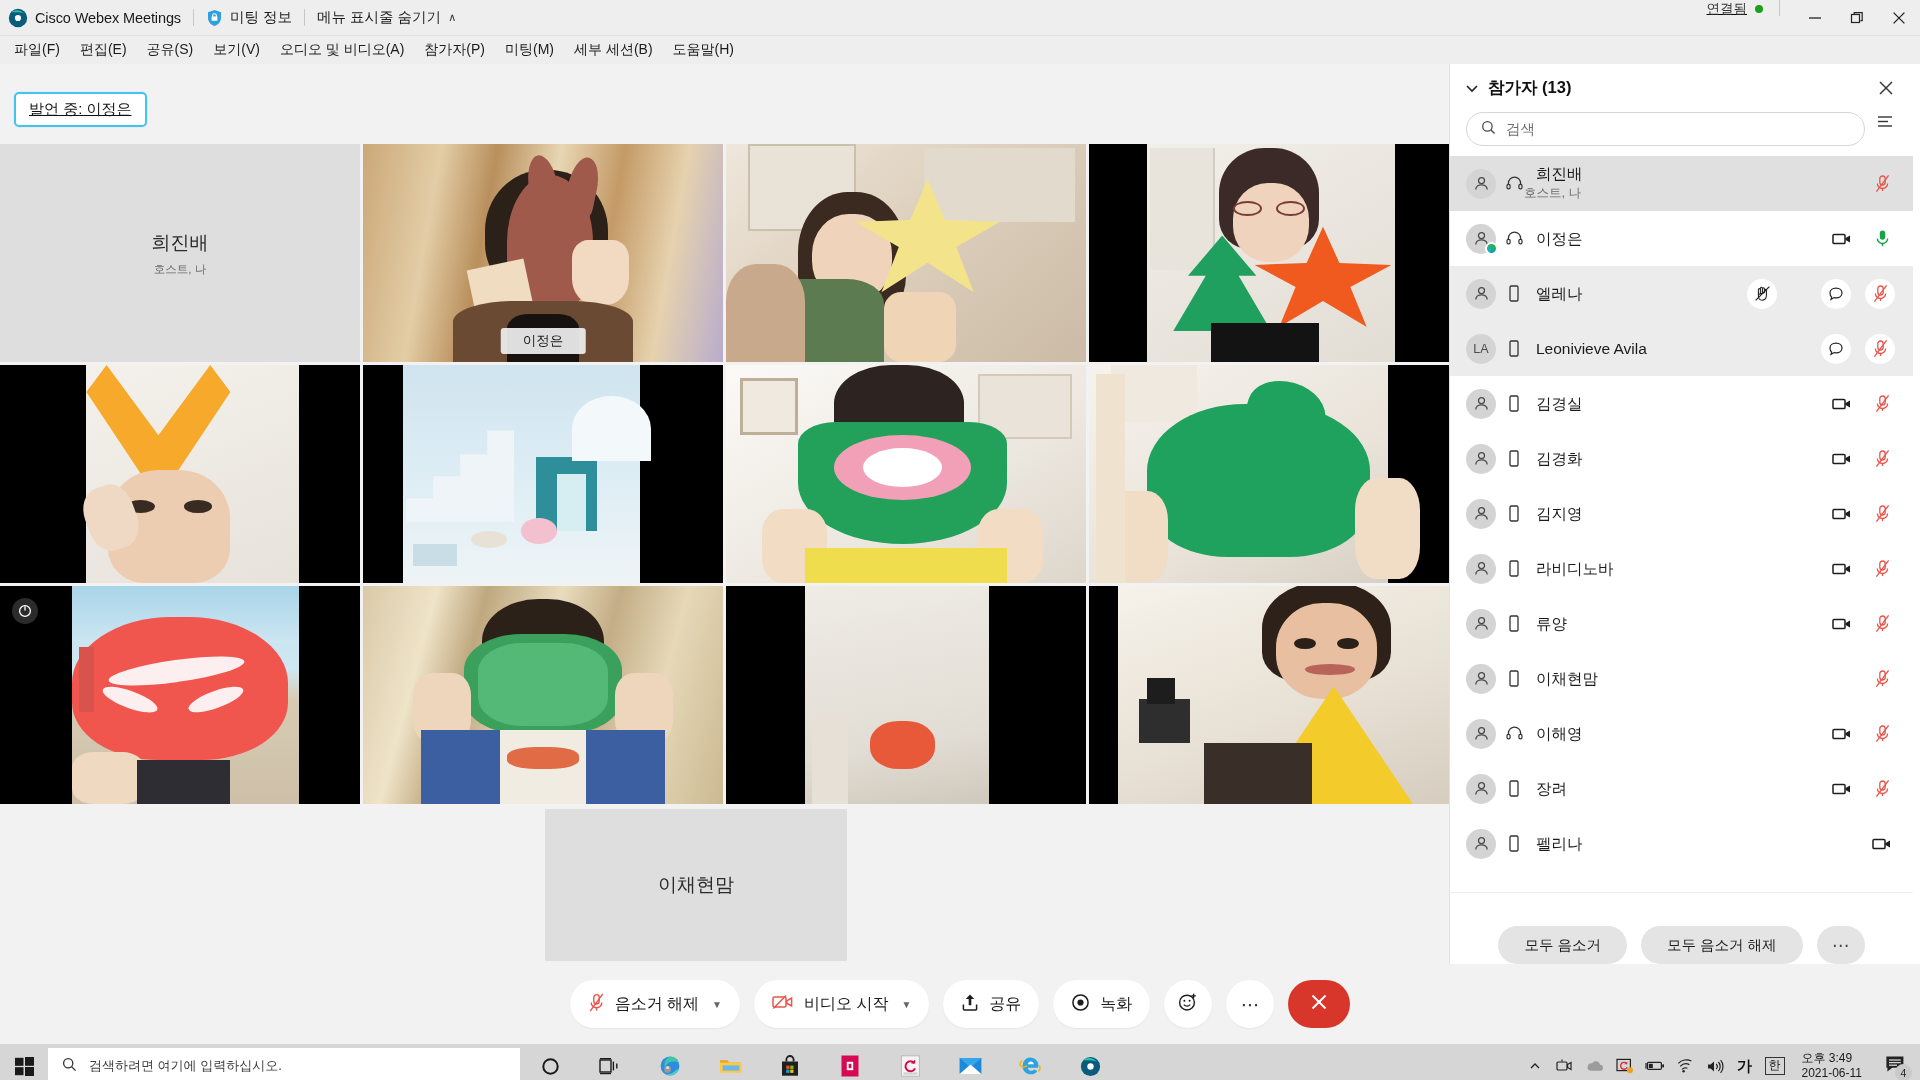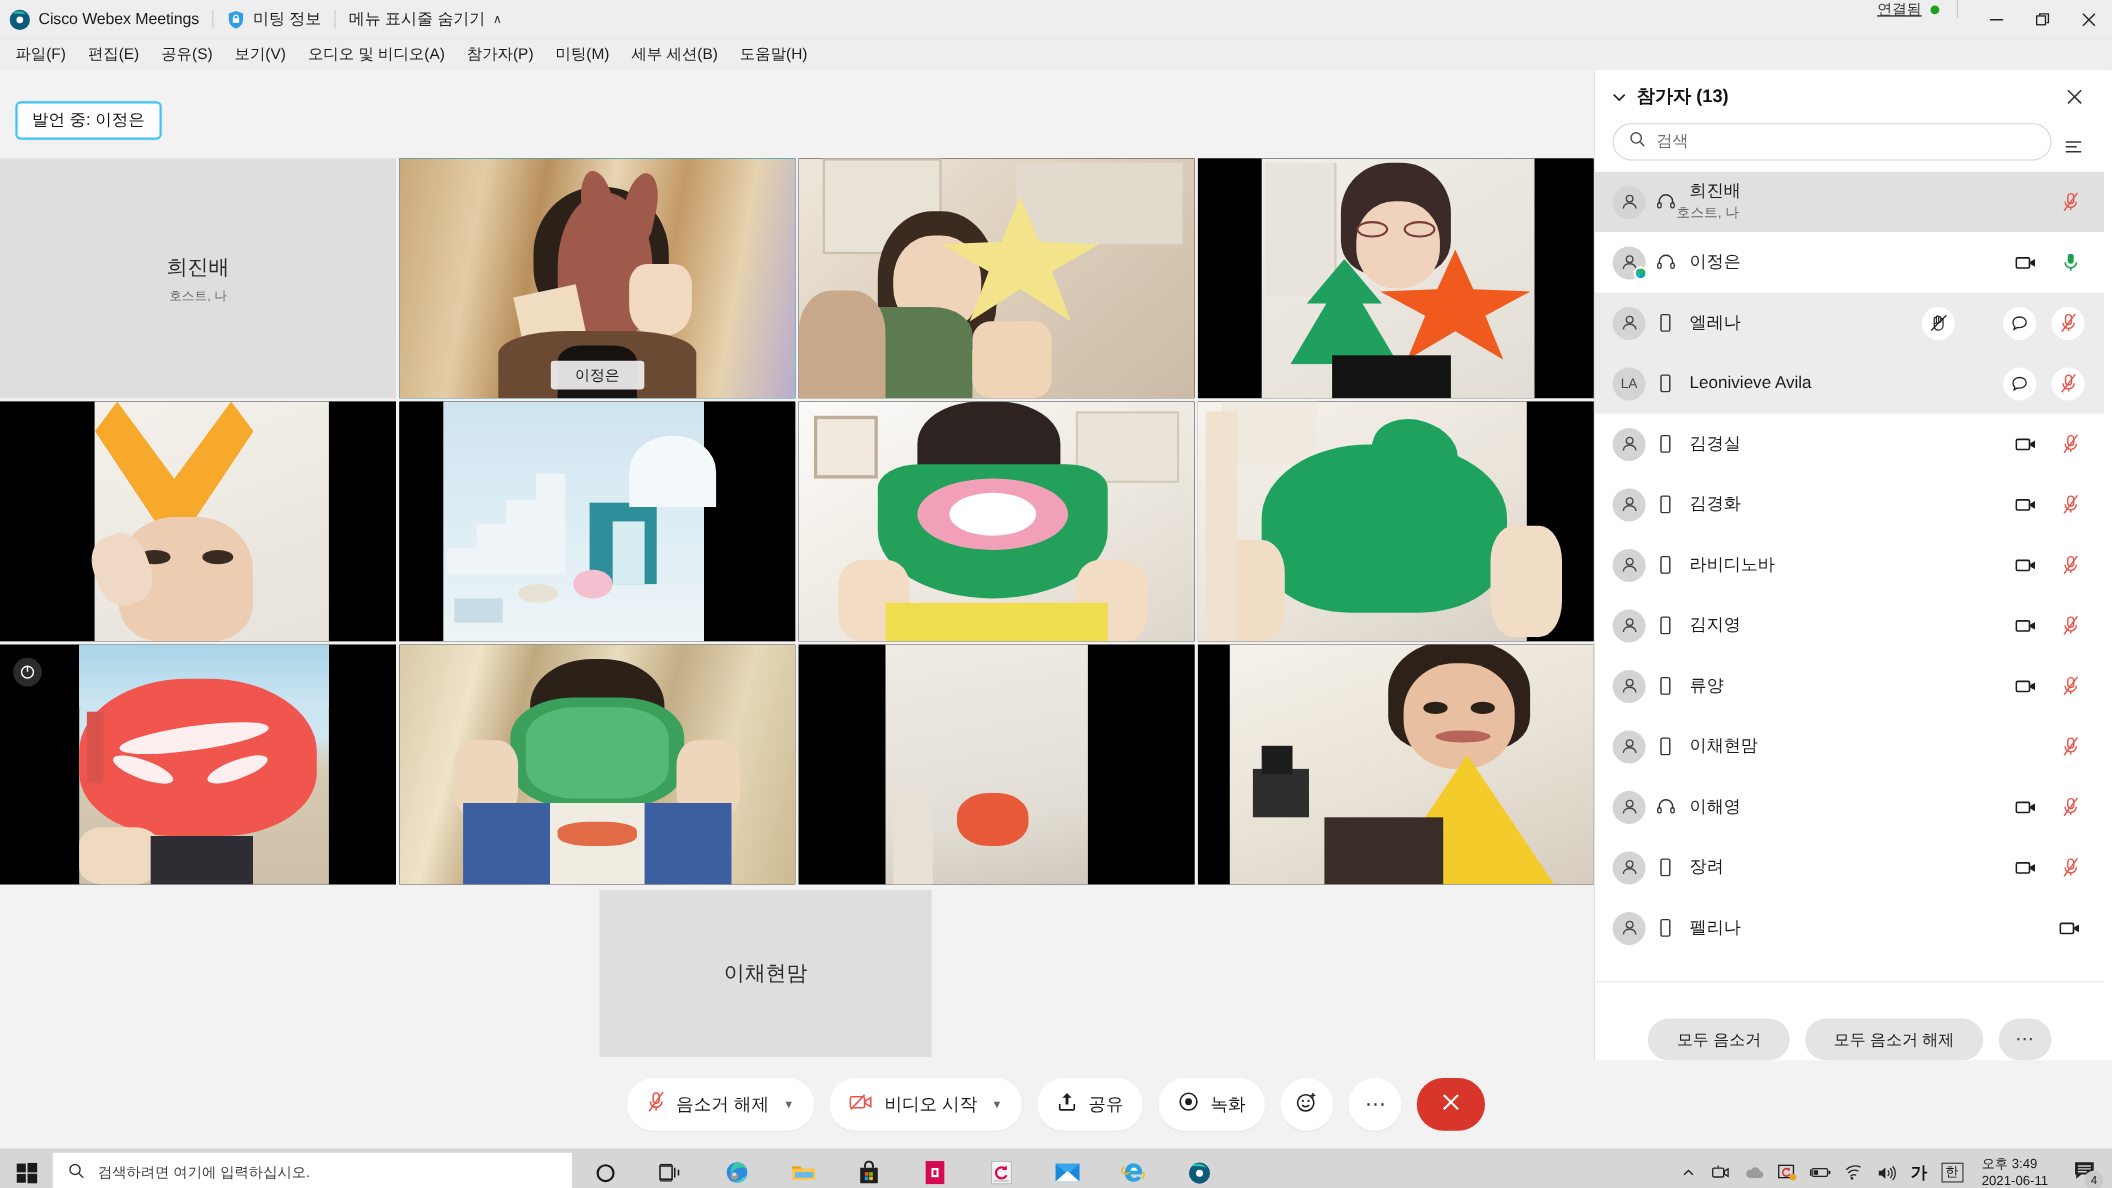--- a/index.html
+++ b/index.html
@@ -45,20 +45,21 @@
   
   .stage {
     position: absolute; top: 64px; left: 0; width: 1449px; height: 900px;
     background: #f2f2f2;
   }
   .speaking-pill {
     position: absolute; left: 14px; top: 28px;
     background: #fff; border: 2px solid #3fc5f0; border-radius: 5px;
     padding: 6px 13px; font-size: 15px; color: #111;
     box-shadow: 0 0 0 1px rgba(0,0,0,0.03);
+    text-decoration: underline;
   }
   .zoomctl {
     position: absolute; right: 305px; top: 86px;
     background:#fff; border:1px solid #e0e0e0; border-radius: 22px;
     height: 36px; width: 148px; display:flex; align-items:center;
     padding: 0 13px; gap: 8px;
   }
   .zoom-minus, .zoom-plus { width:16px; height:16px; flex:0 0 auto; }
   .zoom-track { flex:1 1 auto; height:2px; background:#b9b9b9; position:relative; }
   .zoom-knob {
@@ -108,21 +109,21 @@
     position: absolute; left: 1449px; top: 64px; width: 464px; height: 900px;
     background: #fff; border-left: 1px solid #e2e2e2;
     display:flex; flex-direction:column;
   }
   .panel-head {
     height: 48px; display:flex; align-items:center; padding: 0 16px 0 14px; flex: 0 0 auto;
   }
   .chev { width:16px; height:16px; margin-right:8px; }
   .panel-title { font-size: 16.5px; font-weight: bold; color:#111; }
   .panel-x { margin-left:auto; width: 22px; height:22px; display:flex; align-items:center; justify-content:center; }
-  .searchwrap { padding: 0 16px 10px 16px; flex:0 0 auto; display:flex; align-items:flex-end; gap: 10px; }
+  .searchwrap { padding: 0 16px 10px 16px; flex:0 0 auto; display:flex; align-items:flex-start; gap: 10px; }
   .searchbox {
     flex:1 1 auto; height: 34px; border:1px solid #d6d6d6; border-radius: 18px;
     display:flex; align-items:center; padding: 0 14px; gap: 10px; background:#fff;
   }
   .searchbox input {
     border:none; outline:none; font-size:14.5px; color:#333; width:100%;
     font-family: inherit; background: transparent;
   }
   .searchbox input::placeholder { color:#6d6d6d; }
   .sortbtn { width: 22px; height: 22px; flex:0 0 auto; }
@@ -736,21 +737,21 @@
               <circle cx="8.5" cy="5.6" r="3" fill="none" stroke="#4a4a4a" stroke-width="1.3"></circle>
               <path d="M2.8 14.6c0-3.2 2.6-4.8 5.7-4.8s5.7 1.6 5.7 4.8" fill="none" stroke="#4a4a4a" stroke-width="1.3"></path>
             </svg>
         </div>
         <div class="devicon">
           <svg width="12" height="17" viewBox="0 0 12 17">
               <rect x="2" y="1" width="8" height="15" rx="1.3" fill="none" stroke="#333" stroke-width="1.3"></rect>
             </svg>
         </div>
         <div>
-          <div class="pname">라비디노바</div>
+          <div class="pname">김지영</div>
         </div>
         <div class="prow-actions">
           <span class="act-plain">
             <svg width="20" height="14" viewBox="0 0 20 14">
                 <rect x="1" y="2.4" width="12" height="9.2" rx="1.2" fill="none" stroke="#1d1d1d" stroke-width="1.5"></rect>
                 <path d="M13.6 6 18 3.4v7.2L13.6 8z" fill="#1d1d1d"></path>
               </svg>
           </span>
           <span class="act-plain">
             <svg width="17" height="19" viewBox="0 0 17 19">
@@ -769,21 +770,21 @@
               <circle cx="8.5" cy="5.6" r="3" fill="none" stroke="#4a4a4a" stroke-width="1.3"></circle>
               <path d="M2.8 14.6c0-3.2 2.6-4.8 5.7-4.8s5.7 1.6 5.7 4.8" fill="none" stroke="#4a4a4a" stroke-width="1.3"></path>
             </svg>
         </div>
         <div class="devicon">
           <svg width="12" height="17" viewBox="0 0 12 17">
               <rect x="2" y="1" width="8" height="15" rx="1.3" fill="none" stroke="#333" stroke-width="1.3"></rect>
             </svg>
         </div>
         <div>
-          <div class="pname">김지영</div>
+          <div class="pname">라비디노바</div>
         </div>
         <div class="prow-actions">
           <span class="act-plain">
             <svg width="20" height="14" viewBox="0 0 20 14">
                 <rect x="1" y="2.4" width="12" height="9.2" rx="1.2" fill="none" stroke="#1d1d1d" stroke-width="1.5"></rect>
                 <path d="M13.6 6 18 3.4v7.2L13.6 8z" fill="#1d1d1d"></path>
               </svg>
           </span>
           <span class="act-plain">
             <svg width="17" height="19" viewBox="0 0 17 19">

